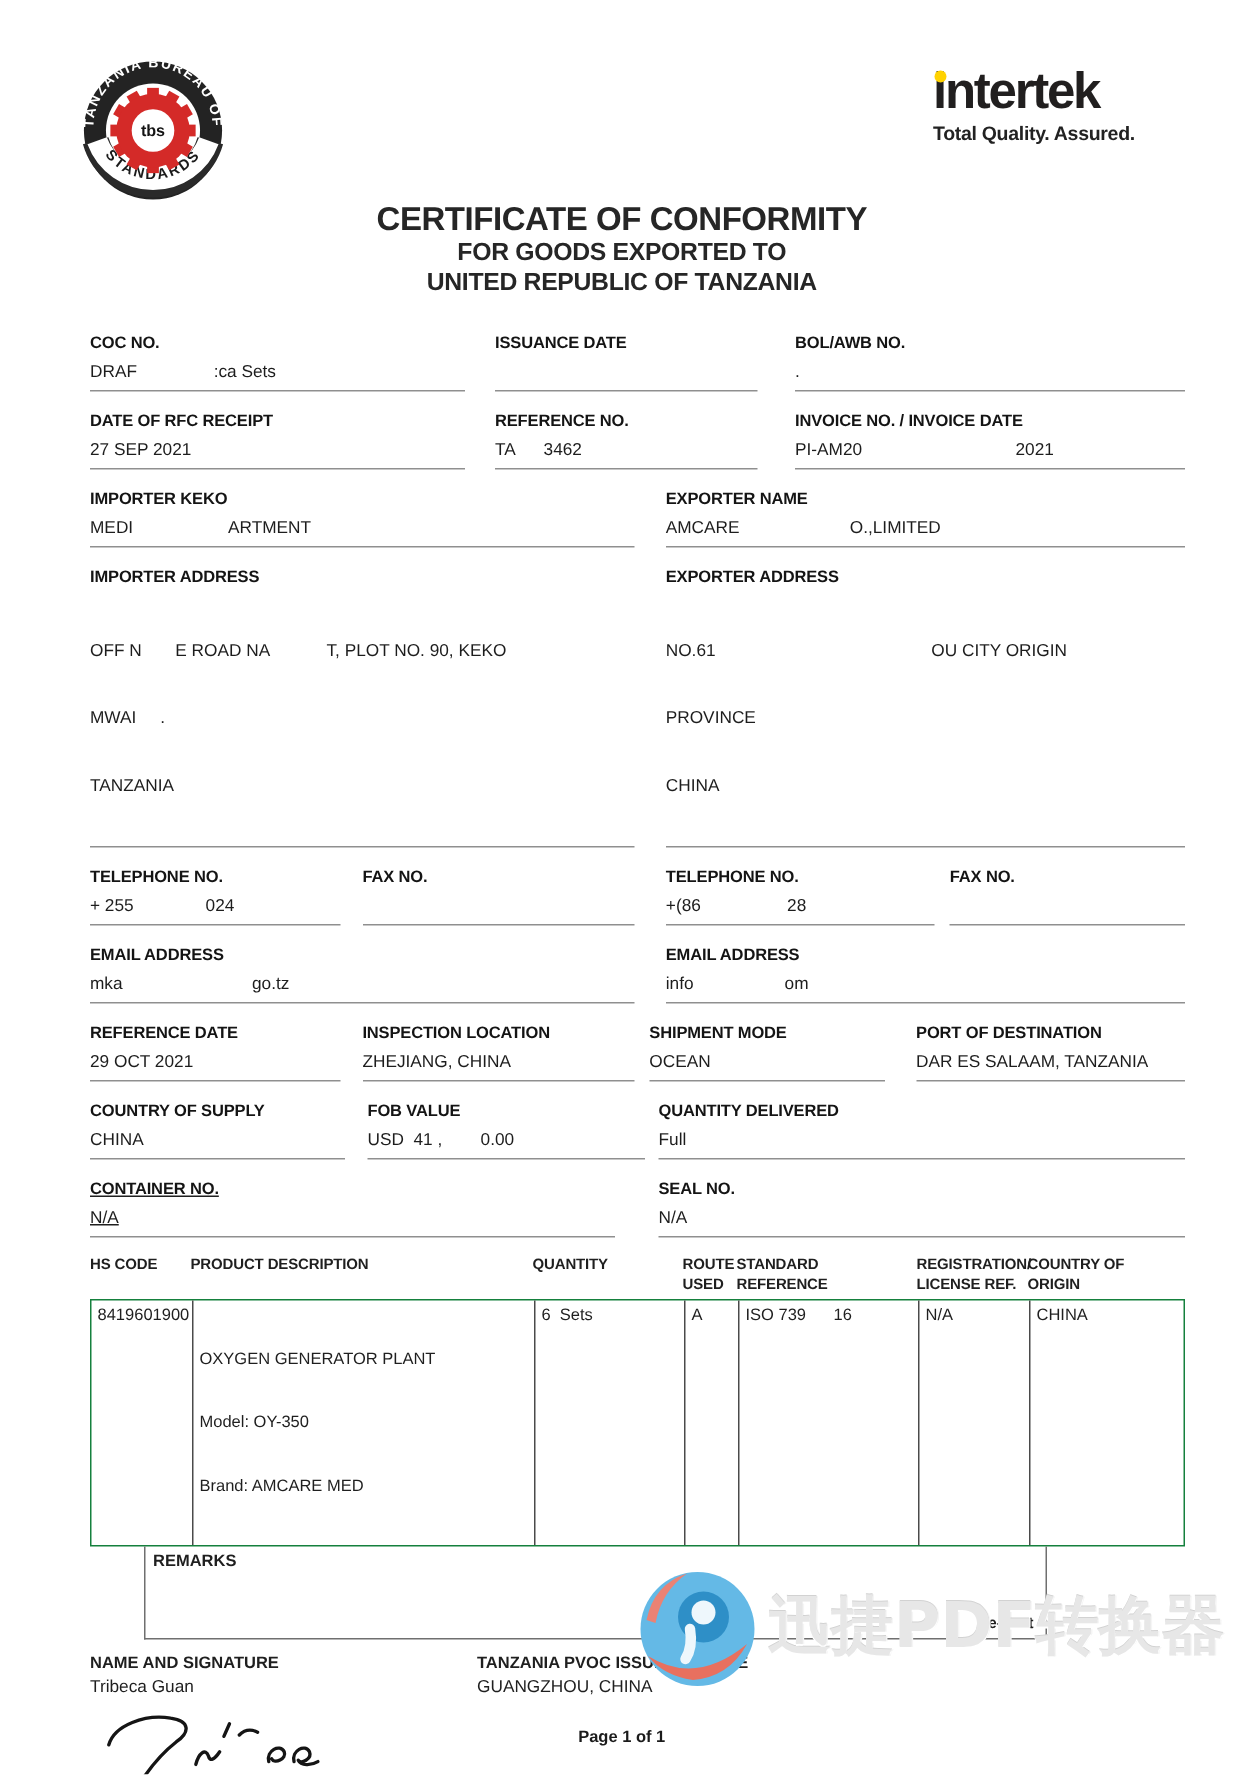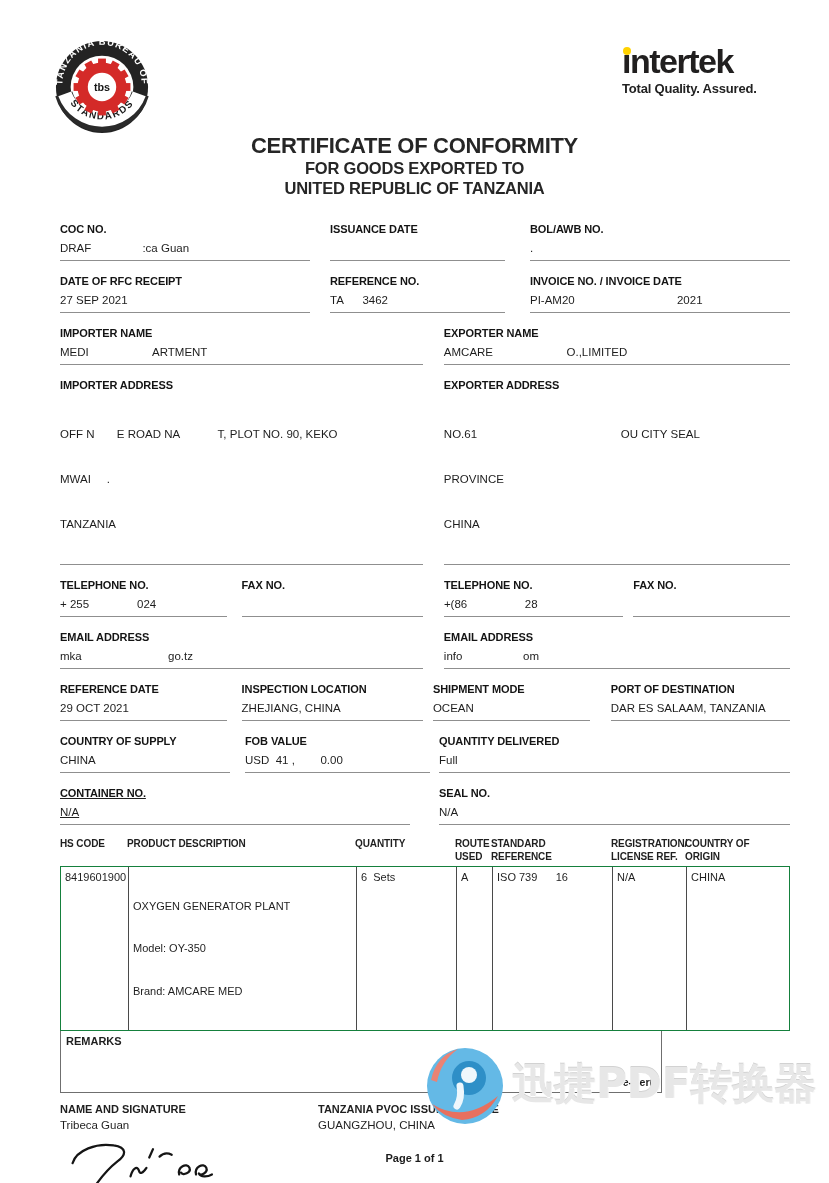--- a/index.html
+++ b/index.html
@@ -41,21 +41,21 @@
   
   .doc-table{width:730px;}
   .t-head{display:flex;align-items:flex-start;padding-bottom:3px;}
   .th{font-size:10px;font-weight:bold;line-height:1.25;letter-spacing:-0.1px;box-sizing:border-box;padding-right:3px;}
   .t-row{display:flex;border:1px solid #15803d;box-sizing:border-box;}
   .td{font-size:11px;line-height:1.3;box-sizing:border-box;padding:3px 4px;border-left:1px solid #4a4a4a;white-space:pre-wrap;min-height:52px;}
   .td:first-child{border-left:none;}
   .c0{width:67px;} .c1{width:228px;} .c2{width:100px;} .c3{width:36px;}
   .c4{width:120px;} .c5{width:74px;} .c6{width:103px;}
   
-  .remarks{width:602px;height:62px;border:1px solid #6f6f6f;border-top:none;box-sizing:border-box;position:relative;}
+  .remarks{width:602px;height:62px;border:1px solid #6f6f6f;border-top:none;box-sizing:border-box;position:relative;margin-left:36px;}
   .remarks-label{font-size:11px;font-weight:bold;padding:4px 0 0 5px;}
   .ecert{position:absolute;right:8px;bottom:4px;font-size:10.5px;font-weight:bold;}
   
   .sig-row{display:flex;margin-top:9px;width:730px;}
   .sig-left{width:258px;}
   .sig-right{flex:1;}
   .sig-label{font-size:11px;font-weight:bold;line-height:15px;}
   .sig-value{font-size:11.5px;line-height:15px;margin-top:1px;}
   .sig-scribble{margin:4px 0 0 8px;}
   
@@ -115,21 +115,21 @@
     <div class="title-line1">CERTIFICATE OF CONFORMITY</div>
     <div class="title-line2">FOR GOODS EXPORTED TO</div>
     <div class="title-line3">UNITED REPUBLIC OF TANZANIA</div>
   </div>
 
   <div class="fields">
 
     <div class="frow">
       <div class="fld w250">
         <div class="flabel">COC NO.</div>
-        <div class="fval">DRAF                :ca Guan</div>
+        <div class="fval">DRAF                :ca Sets</div>
       </div>
       <div class="fld w175 g20">
         <div class="flabel">ISSUANCE DATE</div>
         <div class="fval"></div>
       </div>
       <div class="fld w260 g25">
         <div class="flabel">BOL/AWB NO.</div>
         <div class="fval">.</div>
       </div>
     </div>
@@ -144,42 +144,42 @@
         <div class="fval">TA      3462</div>
       </div>
       <div class="fld w260 g25">
         <div class="flabel">INVOICE NO. / INVOICE DATE</div>
         <div class="fval">PI-AM20                                2021</div>
       </div>
     </div>
 
     <div class="frow">
       <div class="fld w370">
-        <div class="flabel">IMPORTER NAME</div>
+        <div class="flabel">IMPORTER KEKO</div>
         <div class="fval">MEDI                    ARTMENT</div>
       </div>
       <div class="fld w353 g7">
         <div class="flabel">EXPORTER NAME</div>
         <div class="fval">AMCARE                       O.,LIMITED</div>
       </div>
     </div>
 
     <div class="frow">
       <div class="fld w370">
         <div class="flabel">IMPORTER ADDRESS</div>
         <div class="fval multi">
           <div>OFF N       E ROAD NA            T, PLOT NO. 90, KEKO</div>
           <div>MWAI     .</div>
           <div>TANZANIA</div>
         </div>
       </div>
       <div class="fld w353 g7">
         <div class="flabel">EXPORTER ADDRESS</div>
         <div class="fval multi">
-          <div>NO.61                                             OU CITY SEAL</div>
+          <div>NO.61                                             OU CITY ORIGIN</div>
           <div>PROVINCE</div>
           <div>CHINA</div>
         </div>
       </div>
     </div>
 
     <div class="frow">
       <div class="fld w170">
         <div class="flabel">TELEPHONE NO.</div>
         <div class="fval">+ 255               024</div>

